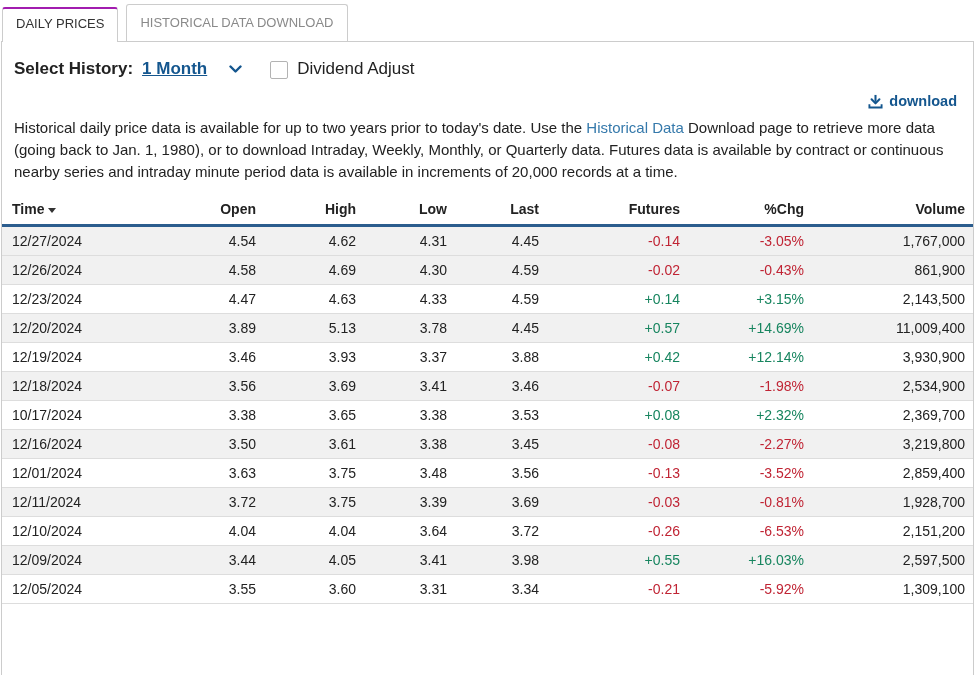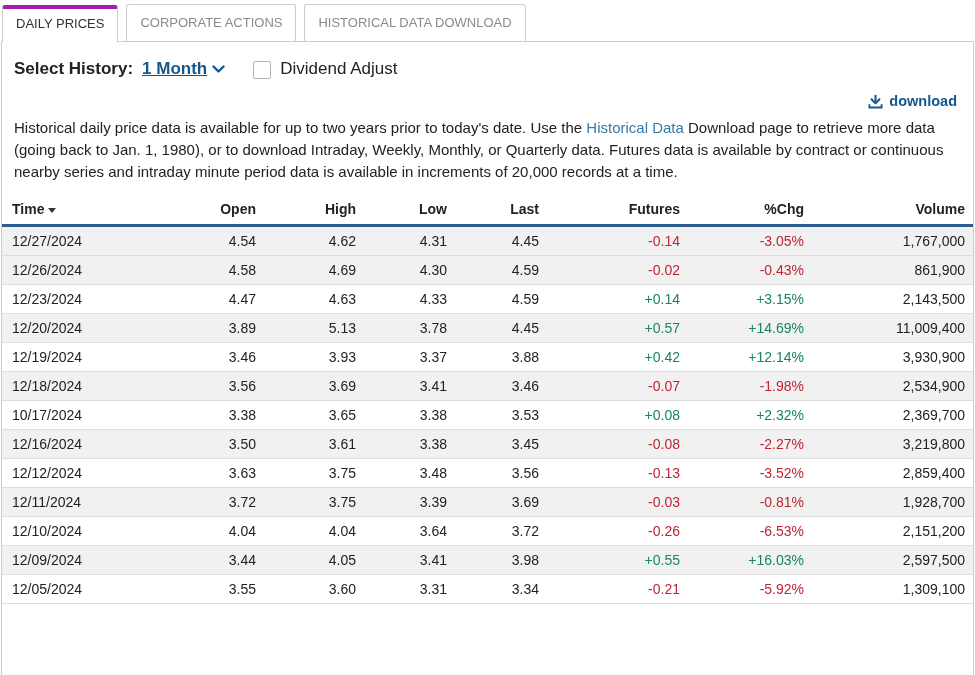--- a/index.html
+++ b/index.html
@@ -16,37 +16,37 @@
     display: flex; align-items: flex-end; gap: 8px;
     padding: 4px 0 0 2px; position: relative; z-index: 2;
   }
   .tab {
     border: 1px solid #ccc; border-bottom: none;
     border-radius: 3px 3px 0 0; background: #fff;
     padding: 10px 13px 11px; font-size: 13px; color: #8a8a8a;
     cursor: pointer; white-space: nowrap;
   }
   .tab.active {
-    border-top: 4px solid #a21caf; padding-top: 7px;
+    border-top: 2px solid #a21caf; padding-top: 7px;
     color: #333; margin-bottom: -1px; position: relative; z-index: 3;
   }
 
   
   .panel {
     border: 1px solid #ccc; border-bottom: none;
     margin: 0 1px; min-height: 634px; background: #fff;
   }
 
   .controls-row {
     display: flex; align-items: flex-end;
     padding: 17px 12px 0 12px; font-size: 17px;
   }
   .controls-label { font-weight: bold; color: #222; }
   .period-select {
-    display: inline-flex; align-items: center; gap: 5px;
+    display: inline-flex; align-items: center; gap: 22px;
     margin-left: 9px; color: #14568e; font-weight: bold;
     text-decoration: none; cursor: pointer;
   }
   .period-select .period-text { text-decoration: underline; }
   .chevron-down { width: 13px; height: 9px; display: inline-block; }
   .checkbox {
     width: 18px; height: 18px; border: 1px solid #b3b3b3;
     border-radius: 2px; background: #fff; display: inline-block;
     margin-left: 28px; cursor: pointer;
   }
@@ -103,21 +103,20 @@
   td.up   { color: #17855f; }
   td.down { color: #c02434; }
 </style>
 </head>
 <body>
 
 <div class="page">
 
   <div class="tabs">
       <div class="tab active">DAILY PRICES</div>
-      <div class="tab">CORPORATE ACTIONS</div>
       <div class="tab">HISTORICAL DATA DOWNLOAD</div>
     </div>
 
   <div class="panel">
 
     <div class="controls-row">
       <span class="controls-label">Select History:</span>
       <a class="period-select">
         <span class="period-text">1 Month</span>
         <svg class="chevron-down" viewBox="0 0 13 9">
@@ -239,21 +238,21 @@
             <td>12/16/2024</td>
             <td>3.50</td>
             <td>3.61</td>
             <td>3.38</td>
             <td>3.45</td>
             <td class="down">-0.08</td>
             <td class="down">-2.27%</td>
             <td>3,219,800</td>
           </tr>
           <tr>
-            <td>12/12/2024</td>
+            <td>12/01/2024</td>
             <td>3.63</td>
             <td>3.75</td>
             <td>3.48</td>
             <td>3.56</td>
             <td class="down">-0.13</td>
             <td class="down">-3.52%</td>
             <td>2,859,400</td>
           </tr>
           <tr>
             <td>12/11/2024</td>

